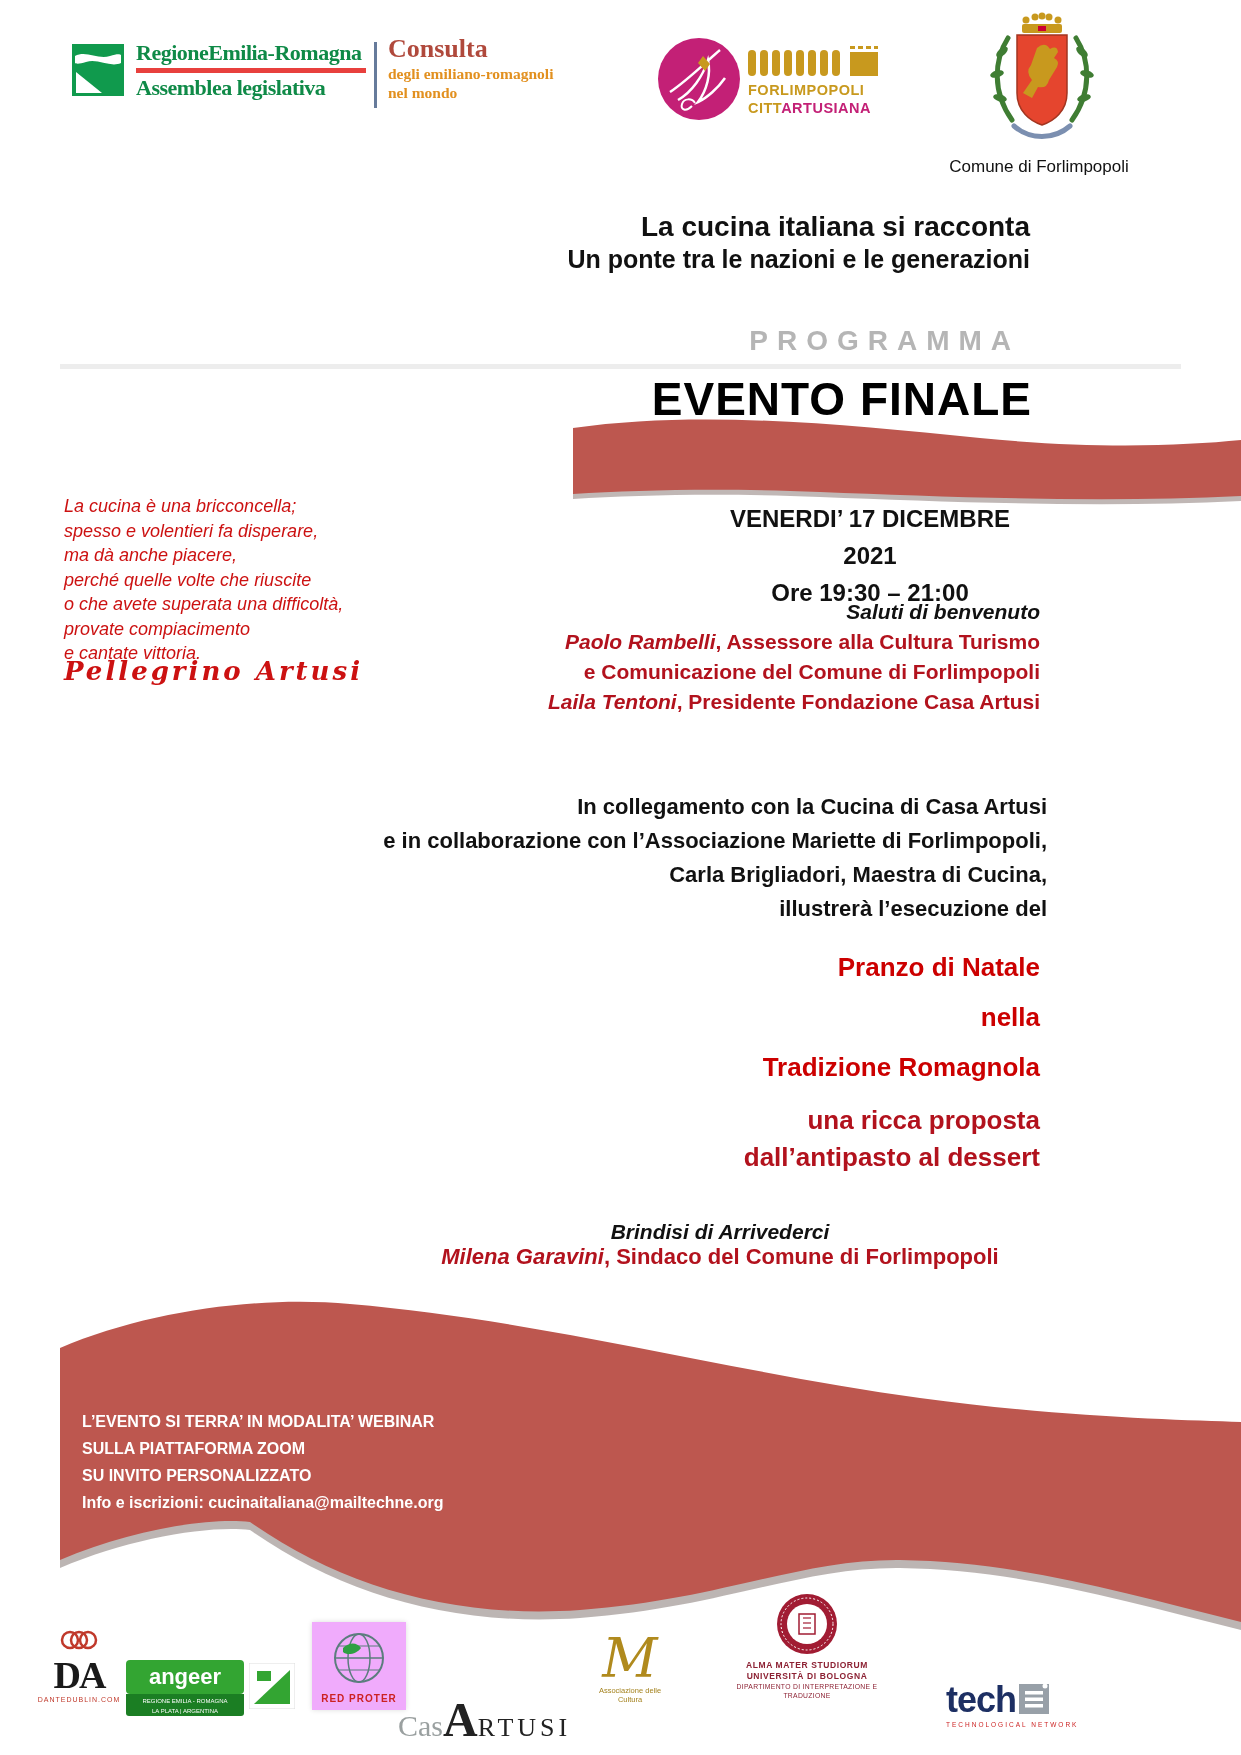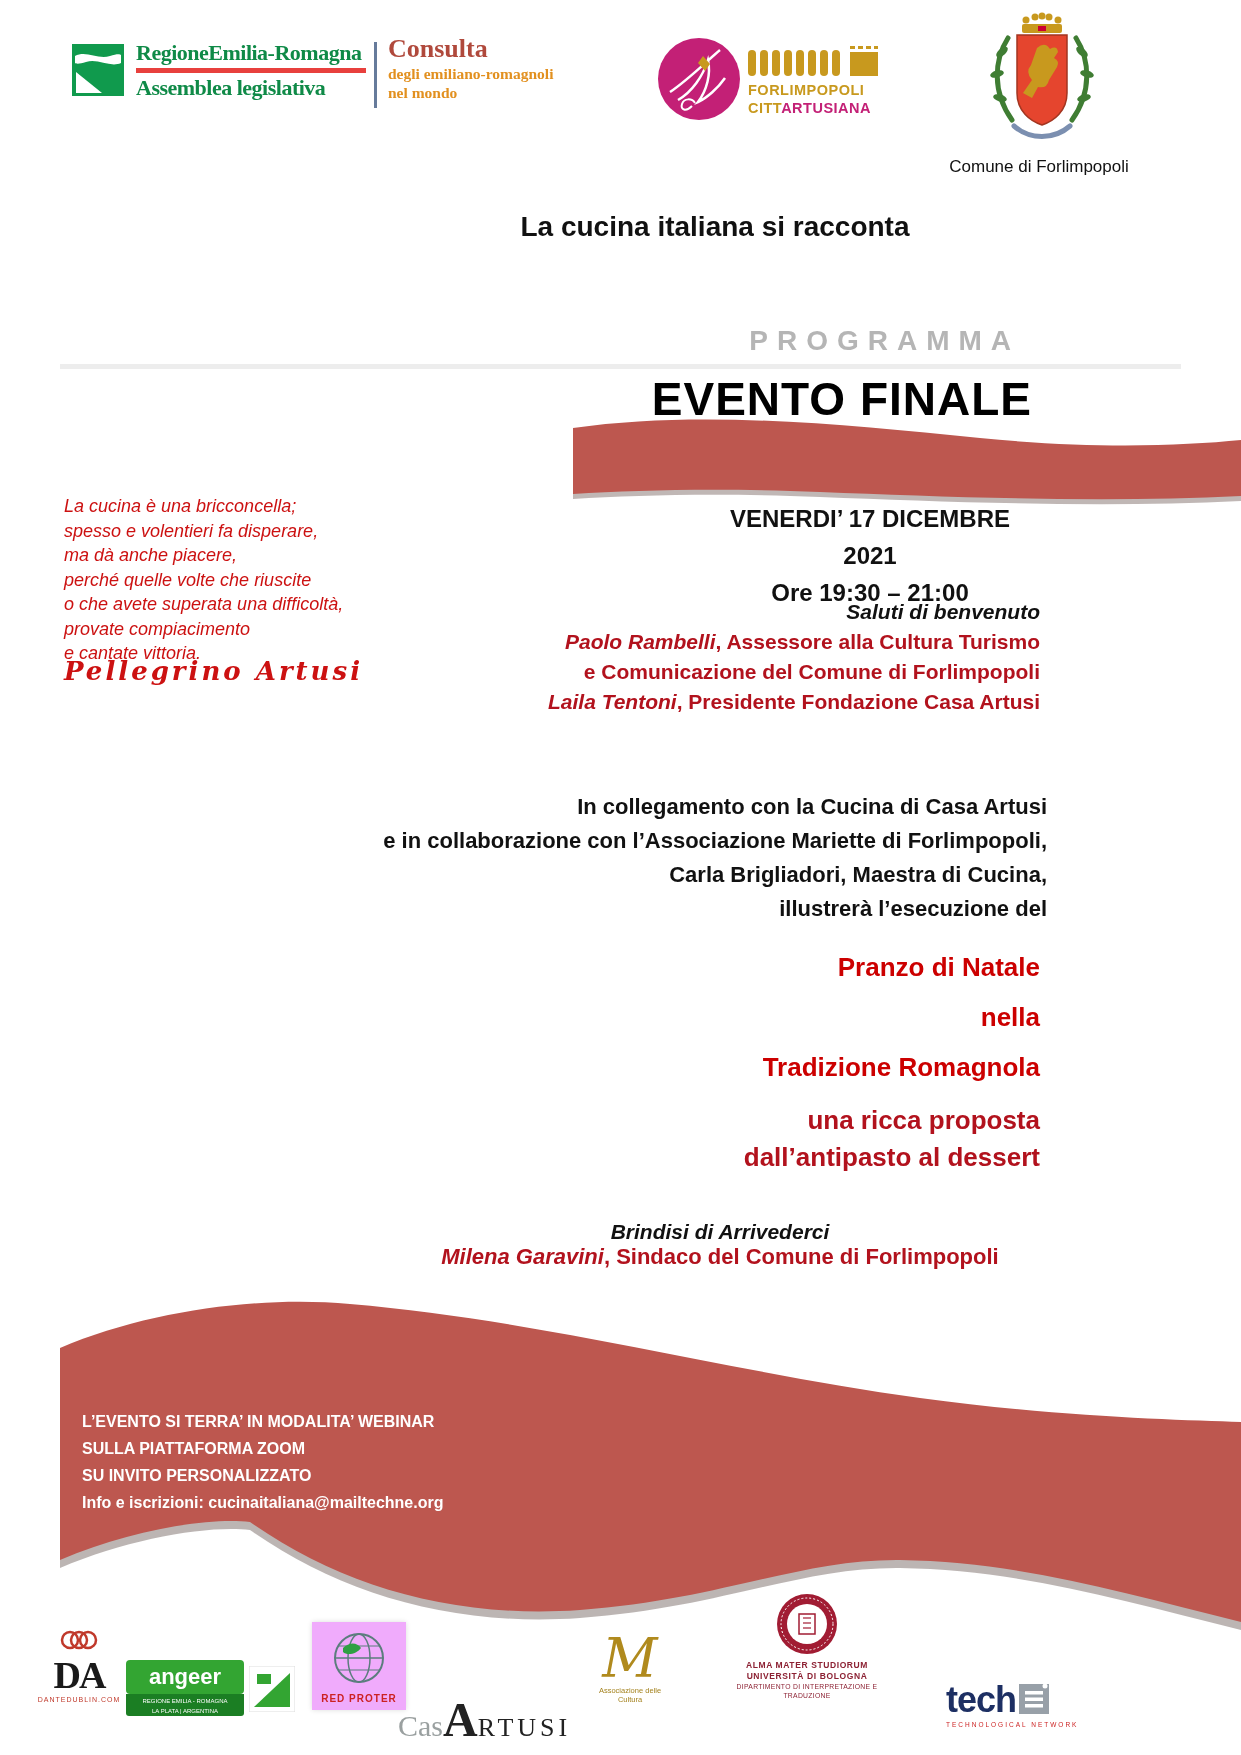--- a/index.html
+++ b/index.html
@@ -23,21 +23,21 @@
   .battlements{left:748px;top:44px}
   .forli-name{left:748px;top:82px;font-weight:bold;font-size:14.5px;color:#c8991e;letter-spacing:0.5px}
   .forli-citta{left:748px;top:100px;font-weight:bold;font-size:14.5px;letter-spacing:0.5px}
   .gold{color:#c8991e}.magenta{color:#c32076}
 
   
   .stemma{left:982px;top:8px}
   .stemma-caption{left:944px;top:157px;width:190px;text-align:center;font-size:17px;color:#111}
 
   
-  .title-wrap{left:400px;top:210px;width:630px;text-align:center}
+  .title-wrap{left:400px;top:210px;width:630px;text-align:right}
   .main-title{font-weight:bold;font-size:28px;line-height:34px}
   .main-subtitle{font-weight:bold;font-size:25px;line-height:31px}
   .programma{left:500px;top:325px;width:520px;text-align:right;font-weight:bold;font-size:28px;
              color:#b5b5b5;letter-spacing:9px;white-space:nowrap}
   .gray-rule{left:60px;top:364px;width:1121px;height:5px;background:#ededed}
   .evento{left:380px;top:372px;width:652px;text-align:right;font-weight:bold;font-size:46px;
           letter-spacing:1px;color:#000;z-index:3}
   .ribbon{left:0;top:404px;z-index:1}
 
   
@@ -64,21 +64,21 @@
   
   .band{left:0;top:1270px;z-index:1}
   .webinar{left:82px;top:1408px;color:#fff;font-weight:bold;font-size:16px;line-height:27px;z-index:2;white-space:nowrap}
 
   
   .logo-dante{left:36px;top:1628px;width:86px;text-align:center;z-index:2}
   .dante-initials{font-family:"Liberation Serif",serif;font-weight:bold;font-size:38px;line-height:38px;
                   letter-spacing:-2px;color:#1a1a1a}
   .dante-site{font-size:7px;color:#c0392b;letter-spacing:1px;margin-top:2px}
   .logo-angeer{left:126px;top:1660px;z-index:2}
-  .angeer-row{display:flex;align-items:flex-end;gap:5px}
+  .angeer-row{display:flex;align-items:center;gap:5px}
   .angeer-box{width:118px;height:34px;background:#33a532;border-radius:4px;color:#fff;font-weight:bold;
               font-size:22px;text-align:center;line-height:34px}
   .angeer-strip{width:118px;height:22px;background:#1b7e23;border-radius:0 0 3px 3px;color:#fff;
                 font-size:6px;text-align:center;line-height:10px;padding-top:2px;box-sizing:border-box}
   .logo-redproter{left:312px;top:1622px;width:94px;background:#f0abfc;box-shadow:0 0 5px #ddd;
                   text-align:center;padding:8px 0 6px;z-index:2}
   .redproter-name{font-weight:bold;font-size:10px;color:#cc2222;letter-spacing:1px;margin-top:3px}
   .logo-casartusi{left:398px;top:1692px;font-family:"Liberation Serif",serif;white-space:nowrap;z-index:2}
   .cas-pre{font-size:30px;color:#9aa0a0}
   .cas-a{font-size:48px;color:#222;font-weight:bold}
@@ -172,20 +172,21 @@
 
       <path d="M55,40 q8,-7 13,1 q7,-4 8,3 l-4,6 q6,3 3,9 l-8,13 q-2,9 -11,7 l-6,11 -9,-5 9,-13 q-7,-8 -1,-15 Z" fill="#c8991e"></path>
 
       <path d="M32,118 C48,132 72,132 88,118" stroke="#7b8fb0" stroke-width="5" fill="none" stroke-linecap="round"></path>
     </svg>
   </div>
   <div class="abs stemma-caption">Comune di Forlimpopoli</div>
 
   <div class="abs title-wrap">
     <div class="main-title">La cucina italiana si racconta</div>
+    <div class="main-subtitle">Un ponte tra le nazioni e le generazioni</div>
   </div>
   <div class="abs programma">PROGRAMMA</div>
   <div class="abs gray-rule"></div>
   <div class="abs evento">EVENTO FINALE</div>
 
   <div class="abs ribbon">
     <svg width="1241" height="115" viewBox="0 0 1241 115">
       <path d="M573,29 C700,11 840,25 980,39 C1090,50 1180,47 1241,41 L1241,97 C1100,104 950,98 820,93 C720,89 640,91 573,95 Z" fill="#b0a5a3" opacity="0.8"></path>
       <path d="M573,24 C700,6 840,20 980,34 C1090,45 1180,42 1241,36 L1241,92 C1100,99 950,93 820,88 C720,84 640,86 573,90 Z" fill="#bd574f"></path>
     </svg>

